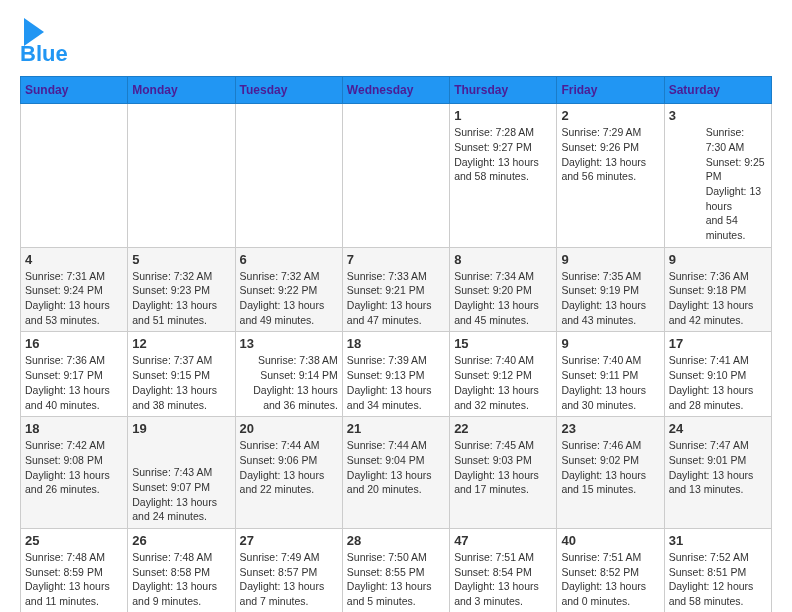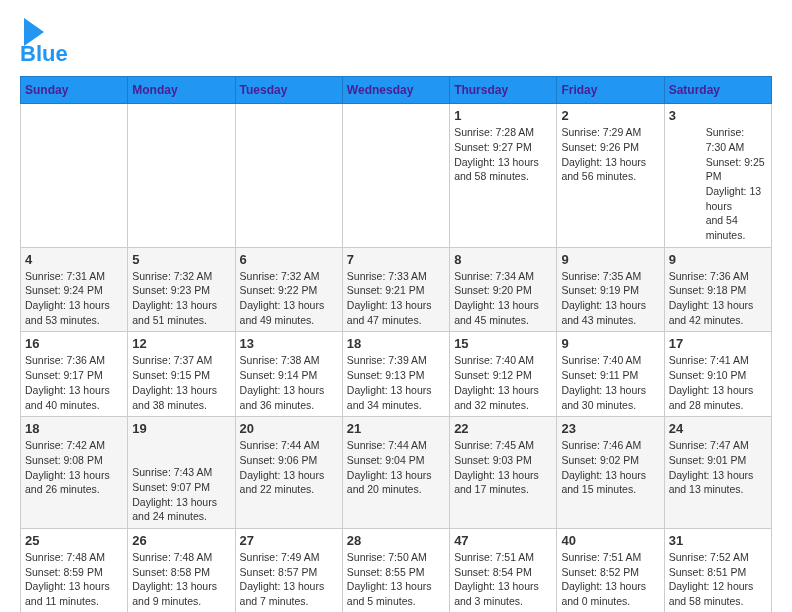--- a/index.html
+++ b/index.html
@@ -211,21 +211,21 @@
         </td>
         <td>
           <span class="day-number">12</span>
           <div class="day-info" style="white-space: pre-line;">Sunrise: 7:37 AM
 Sunset: 9:15 PM
 Daylight: 13 hours
 and 38 minutes.</div>
         </td>
         <td>
           <span class="day-number">13</span>
-          <div class="day-info" style="white-space: pre-line;">Sunrise: 7:38 AM
+          <div class="day-info" style="white-space: pre-line; text-align: right;">Sunrise: 7:38 AM
 Sunset: 9:14 PM
 Daylight: 13 hours
 and 36 minutes.</div>
         </td>
         <td>
           <span class="day-number">18</span>
           <div class="day-info" style="white-space: pre-line;">Sunrise: 7:39 AM
 Sunset: 9:13 PM
 Daylight: 13 hours
 and 34 minutes.</div>

